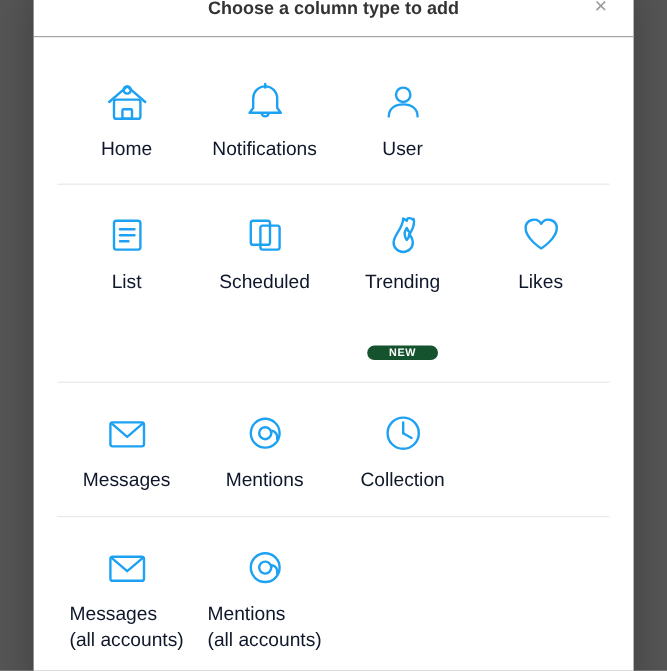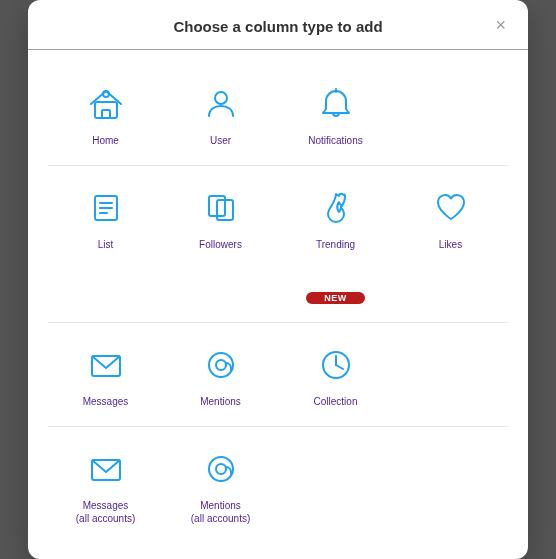--- a/index.html
+++ b/index.html
@@ -66,32 +66,32 @@
     }
     .icon-wrap {
       width: 48px;
       height: 48px;
       display: flex;
       align-items: center;
       justify-content: center;
       margin-bottom: 6px;
     }
     .item-label {
-      font-size: 10px;
-      color: #4c1d95;
-      text-align: center;
+      font-size: 16px;
+      color: #0f172a;
+      text-align: left;
       line-height: 1.3;
     }
     .divider {
       border: none;
       border-top: 1px solid #e8e8e8;
       margin: 4px 0 4px;
     }
     .new-badge {
-      background: #b91c1c;
+      background: #14532d;
       color: #fff;
       font-size: 9px;
       font-weight: 700;
       padding: 1px 18px;
       border-radius: 8px;
       margin-top: 2px;
       letter-spacing: 0.5px;
     }
     svg {
       color: #1da1f2;
@@ -117,36 +117,36 @@
             <circle cx="19" cy="9" r="3" stroke="#1da1f2" stroke-width="2" fill="none"></circle>
             <rect x="15" y="25" width="8" height="8" rx="1" stroke="#1da1f2" stroke-width="2" fill="none"></rect>
           </svg>
         </div>
         <span class="item-label">Home</span>
       </div>
 
       <div class="grid-item">
         <div class="icon-wrap">
           <svg width="38" height="38" viewBox="0 0 38 38" fill="none" xmlns="http://www.w3.org/2000/svg">
-            <circle cx="19" cy="13" r="6" stroke="#1da1f2" stroke-width="2" fill="none"></circle>
-            <path d="M7 31c0-6.627 5.373-10 12-10s12 3.373 12 10" stroke="#1da1f2" stroke-width="2" stroke-linecap="round" fill="none"></path>
-          </svg>
-        </div>
-        <span class="item-label">User</span>
-      </div>
-
-      <div class="grid-item">
-        <div class="icon-wrap">
-          <svg width="38" height="38" viewBox="0 0 38 38" fill="none" xmlns="http://www.w3.org/2000/svg">
             <path d="M19 6C13.477 6 9 10.477 9 16v8l-3 4h26l-3-4v-8c0-5.523-4.477-10-10-10z" stroke="#1da1f2" stroke-width="2" fill="none" stroke-linejoin="round"></path>
             <path d="M16 28a3 3 0 006 0" stroke="#1da1f2" stroke-width="2" fill="none"></path>
             <line x1="19" y1="4" x2="19" y2="7" stroke="#1da1f2" stroke-width="2" stroke-linecap="round"></line>
           </svg>
         </div>
         <span class="item-label">Notifications</span>
+      </div>
+
+      <div class="grid-item">
+        <div class="icon-wrap">
+          <svg width="38" height="38" viewBox="0 0 38 38" fill="none" xmlns="http://www.w3.org/2000/svg">
+            <circle cx="19" cy="13" r="6" stroke="#1da1f2" stroke-width="2" fill="none"></circle>
+            <path d="M7 31c0-6.627 5.373-10 12-10s12 3.373 12 10" stroke="#1da1f2" stroke-width="2" stroke-linecap="round" fill="none"></path>
+          </svg>
+        </div>
+        <span class="item-label">User</span>
       </div>
 
     </div>
 
     <hr class="divider">
 
     <div class="grid">
 
       <div class="grid-item">
         <div class="icon-wrap">
@@ -160,21 +160,21 @@
         <span class="item-label">List</span>
       </div>
 
       <div class="grid-item">
         <div class="icon-wrap">
           <svg width="38" height="38" viewBox="0 0 38 38" fill="none" xmlns="http://www.w3.org/2000/svg">
             <rect x="7" y="7" width="16" height="20" rx="2" stroke="#1da1f2" stroke-width="2" fill="none"></rect>
             <rect x="15" y="11" width="16" height="20" rx="2" stroke="#1da1f2" stroke-width="2" fill="none"></rect>
           </svg>
         </div>
-        <span class="item-label">Followers</span>
+        <span class="item-label">Scheduled</span>
       </div>
 
       <div class="grid-item">
         <div class="icon-wrap">
           <svg width="38" height="38" viewBox="0 0 38 38" fill="none" xmlns="http://www.w3.org/2000/svg">
             <path d="M19 5c0 8-8 14-8 20a8 8 0 0016 0c0-3-1.5-5-3-7 0 3-2 5-2 5s-4-5 0-10c1 3 3 4 3 4s3-5 3-9-1-2-1-2c-1-1-3-1.5-4-1-1 .5-1 2-1 2L19 5z" stroke="#1da1f2" stroke-width="2" fill="none" stroke-linejoin="round"></path>
           </svg>
         </div>
         <div style="display:flex;flex-direction:column;align-items:center;gap:39px;">
           <span class="item-label">Trending</span>

